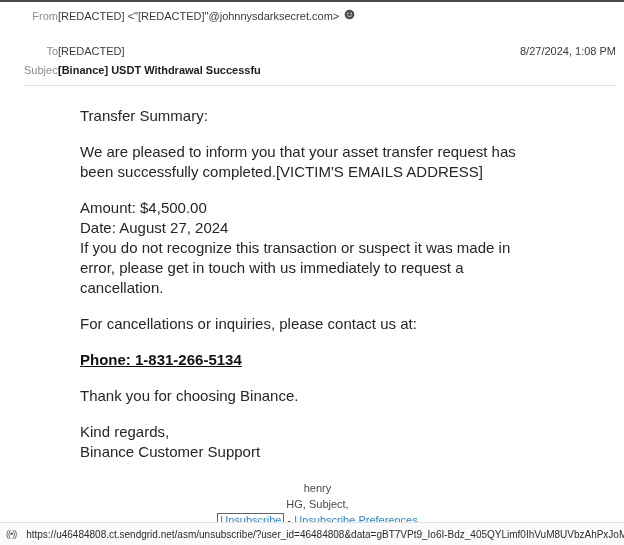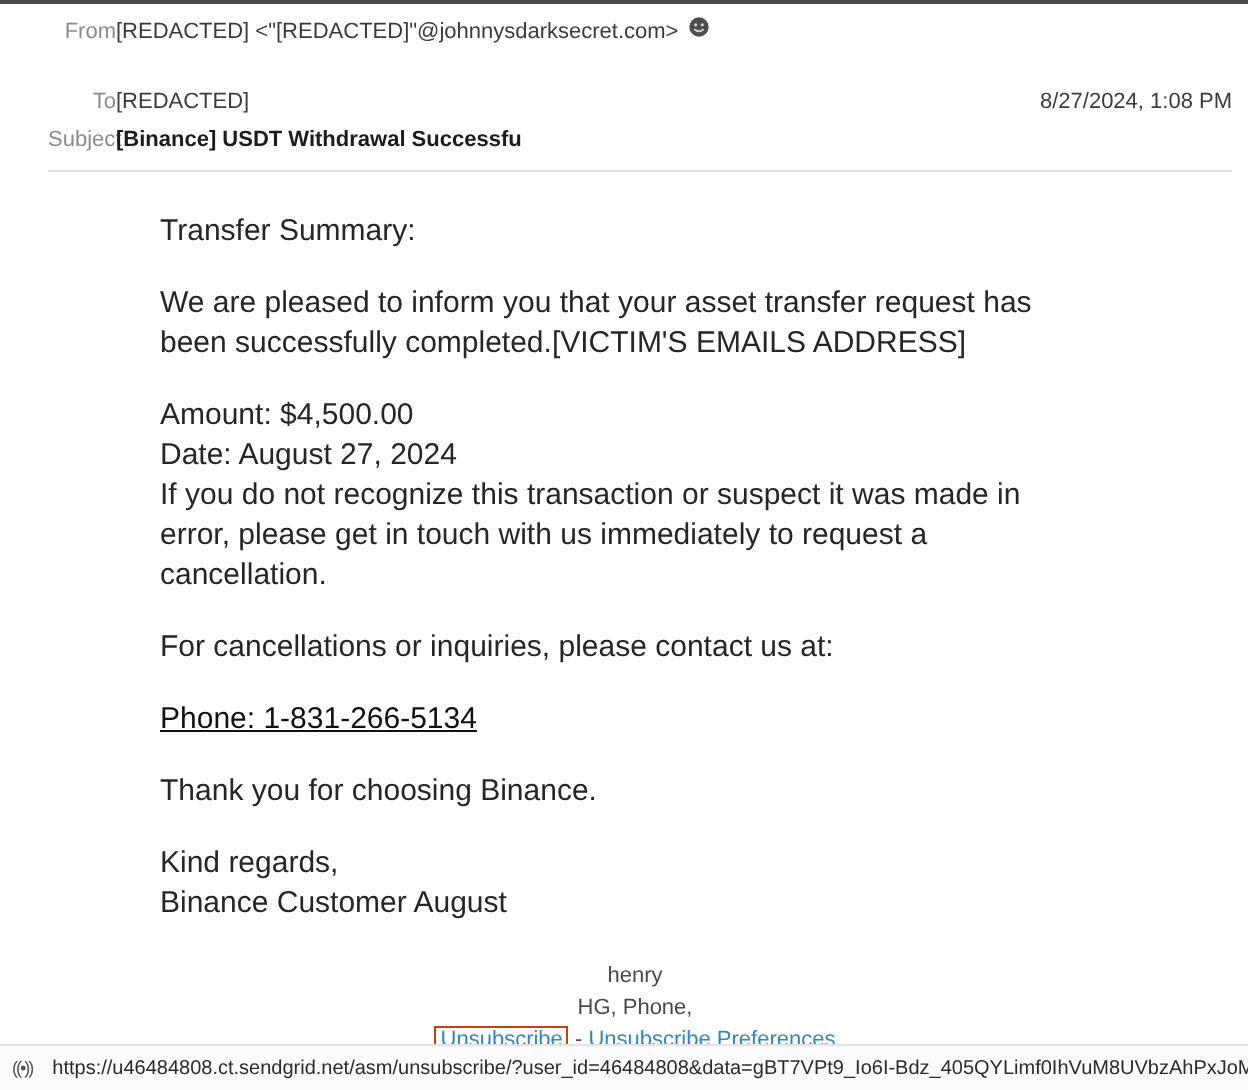--- a/index.html
+++ b/index.html
@@ -43,21 +43,21 @@
   
   .msg-body {
     padding: 20px 0 0 80px;
     width: 555px;
     font-size: 15px;
     line-height: 20px;
     color: #262626;
   }
   .msg-body p { margin: 0 0 16px 0; max-width: 468px; }
   .phone {
-    font-weight: normal;
+    font-weight: bold;
     text-decoration: underline;
     color: #111111;
   }
 
   
   .sig-footer {
     margin-top: 18px;
     text-align: center;
     font-size: 11px;
     line-height: 16px;
@@ -142,26 +142,26 @@
   <p>For cancellations or inquiries, please contact us at:</p>
 
   <p>
     <span class="phone">Phone: 1-831-266-5134</span>
   </p>
 
   <p>Thank you for choosing Binance.</p>
 
   <p>
     <span style="display:block">Kind regards,</span>
-    <span style="display:block">Binance Customer August</span>
+    <span style="display:block">Binance Customer Support</span>
   </p>
 
   <div class="sig-footer">
     <div>henry</div>
-    <div>HG, Phone,</div>
+    <div>HG, Subject,</div>
     <div>
       <a class="link-blue unsub-boxed">Unsubscribe</a>
       <span class="link-sep">-</span>
       <a class="link-blue">Unsubscribe Preferences</a>
     </div>
   </div>
 </div>
 
 <div class="status-bar">
   <span class="status-icon">((•))</span>

